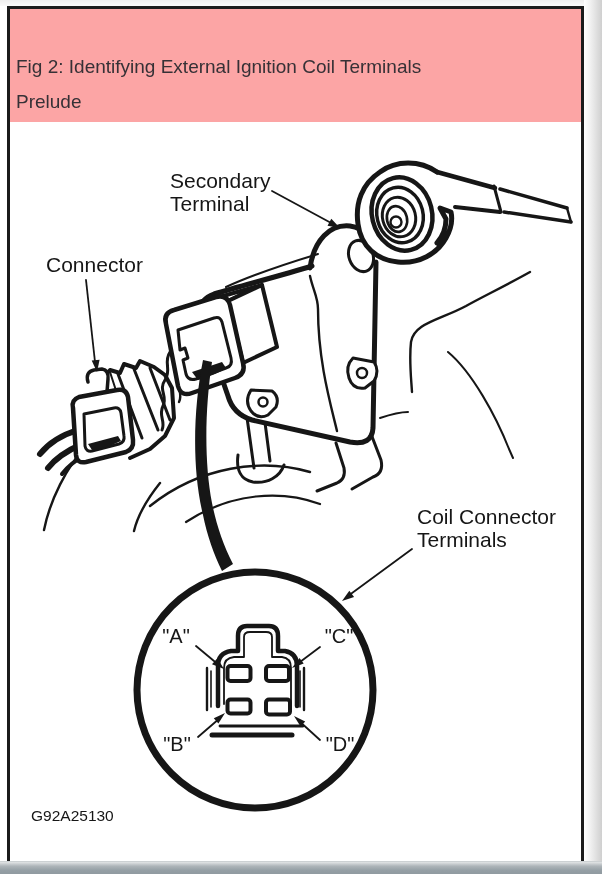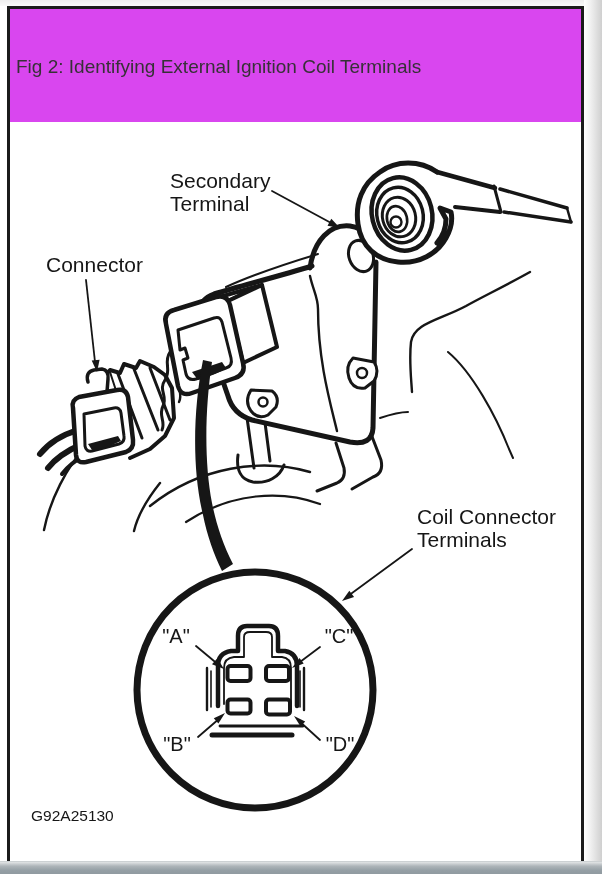--- a/index.html
+++ b/index.html
@@ -19,21 +19,21 @@
     position:absolute; top:0; left:0; width:602px; height:6px;
     background:linear-gradient(to bottom,#eeeeee,#fafafa);
   }
   .doc-frame {
     position:absolute; left:7px; top:6px; width:577px; height:855px;
     border:3px solid #1b1b1b; border-bottom:none;
     background:#ffffff;
   }
   .doc-header {
     position:absolute; left:0; top:0; width:100%; height:113px;
-    background:#d946ef;
+    background:#fca5a5;
     color:#363136;
     font-size:19px;
     line-height:35px;
     padding:40px 8px 0 6px;
   }
   .doc-header .title-line { white-space:nowrap; }
   .drawing-svg { position:absolute; left:0; top:0; width:602px; height:874px; }
   .scrollbar-h {
     position:absolute; left:0; bottom:0; width:602px; height:13px;
     background:linear-gradient(to bottom,#e3e5e6 0%,#adb4b8 35%,#959fa5 70%,#909aa0 100%);
@@ -51,20 +51,21 @@
 <body>
 
 <div class="page">
 
   <div class="edge-shadow-top"></div>
   <div class="edge-shadow-right"></div>
 
   <div class="doc-frame">
     <div class="doc-header">
       <div class="title-line">Fig 2: Identifying External Ignition Coil Terminals</div>
+      <div class="title-line">Prelude</div>
     </div>
   </div>
 
   <svg class="drawing-svg" viewBox="0 0 602 874" stroke="#161616" fill="none" stroke-linecap="round" stroke-linejoin="round">
 
     <g>
       <path d="M 530,272 C 505,286 480,298 466,306 C 440,320 414,323 411,342 C 409,360 411,376 412,392" stroke-width="2.4"></path>
       <path d="M 448,352 C 472,372 496,416 509,449 L 513,458" stroke-width="2"></path>
       <path d="M 88,443 C 66,468 50,500 44,530" stroke-width="2.4"></path>
       <path d="M 160,483 C 148,498 138,514 134,531" stroke-width="2.4"></path>

